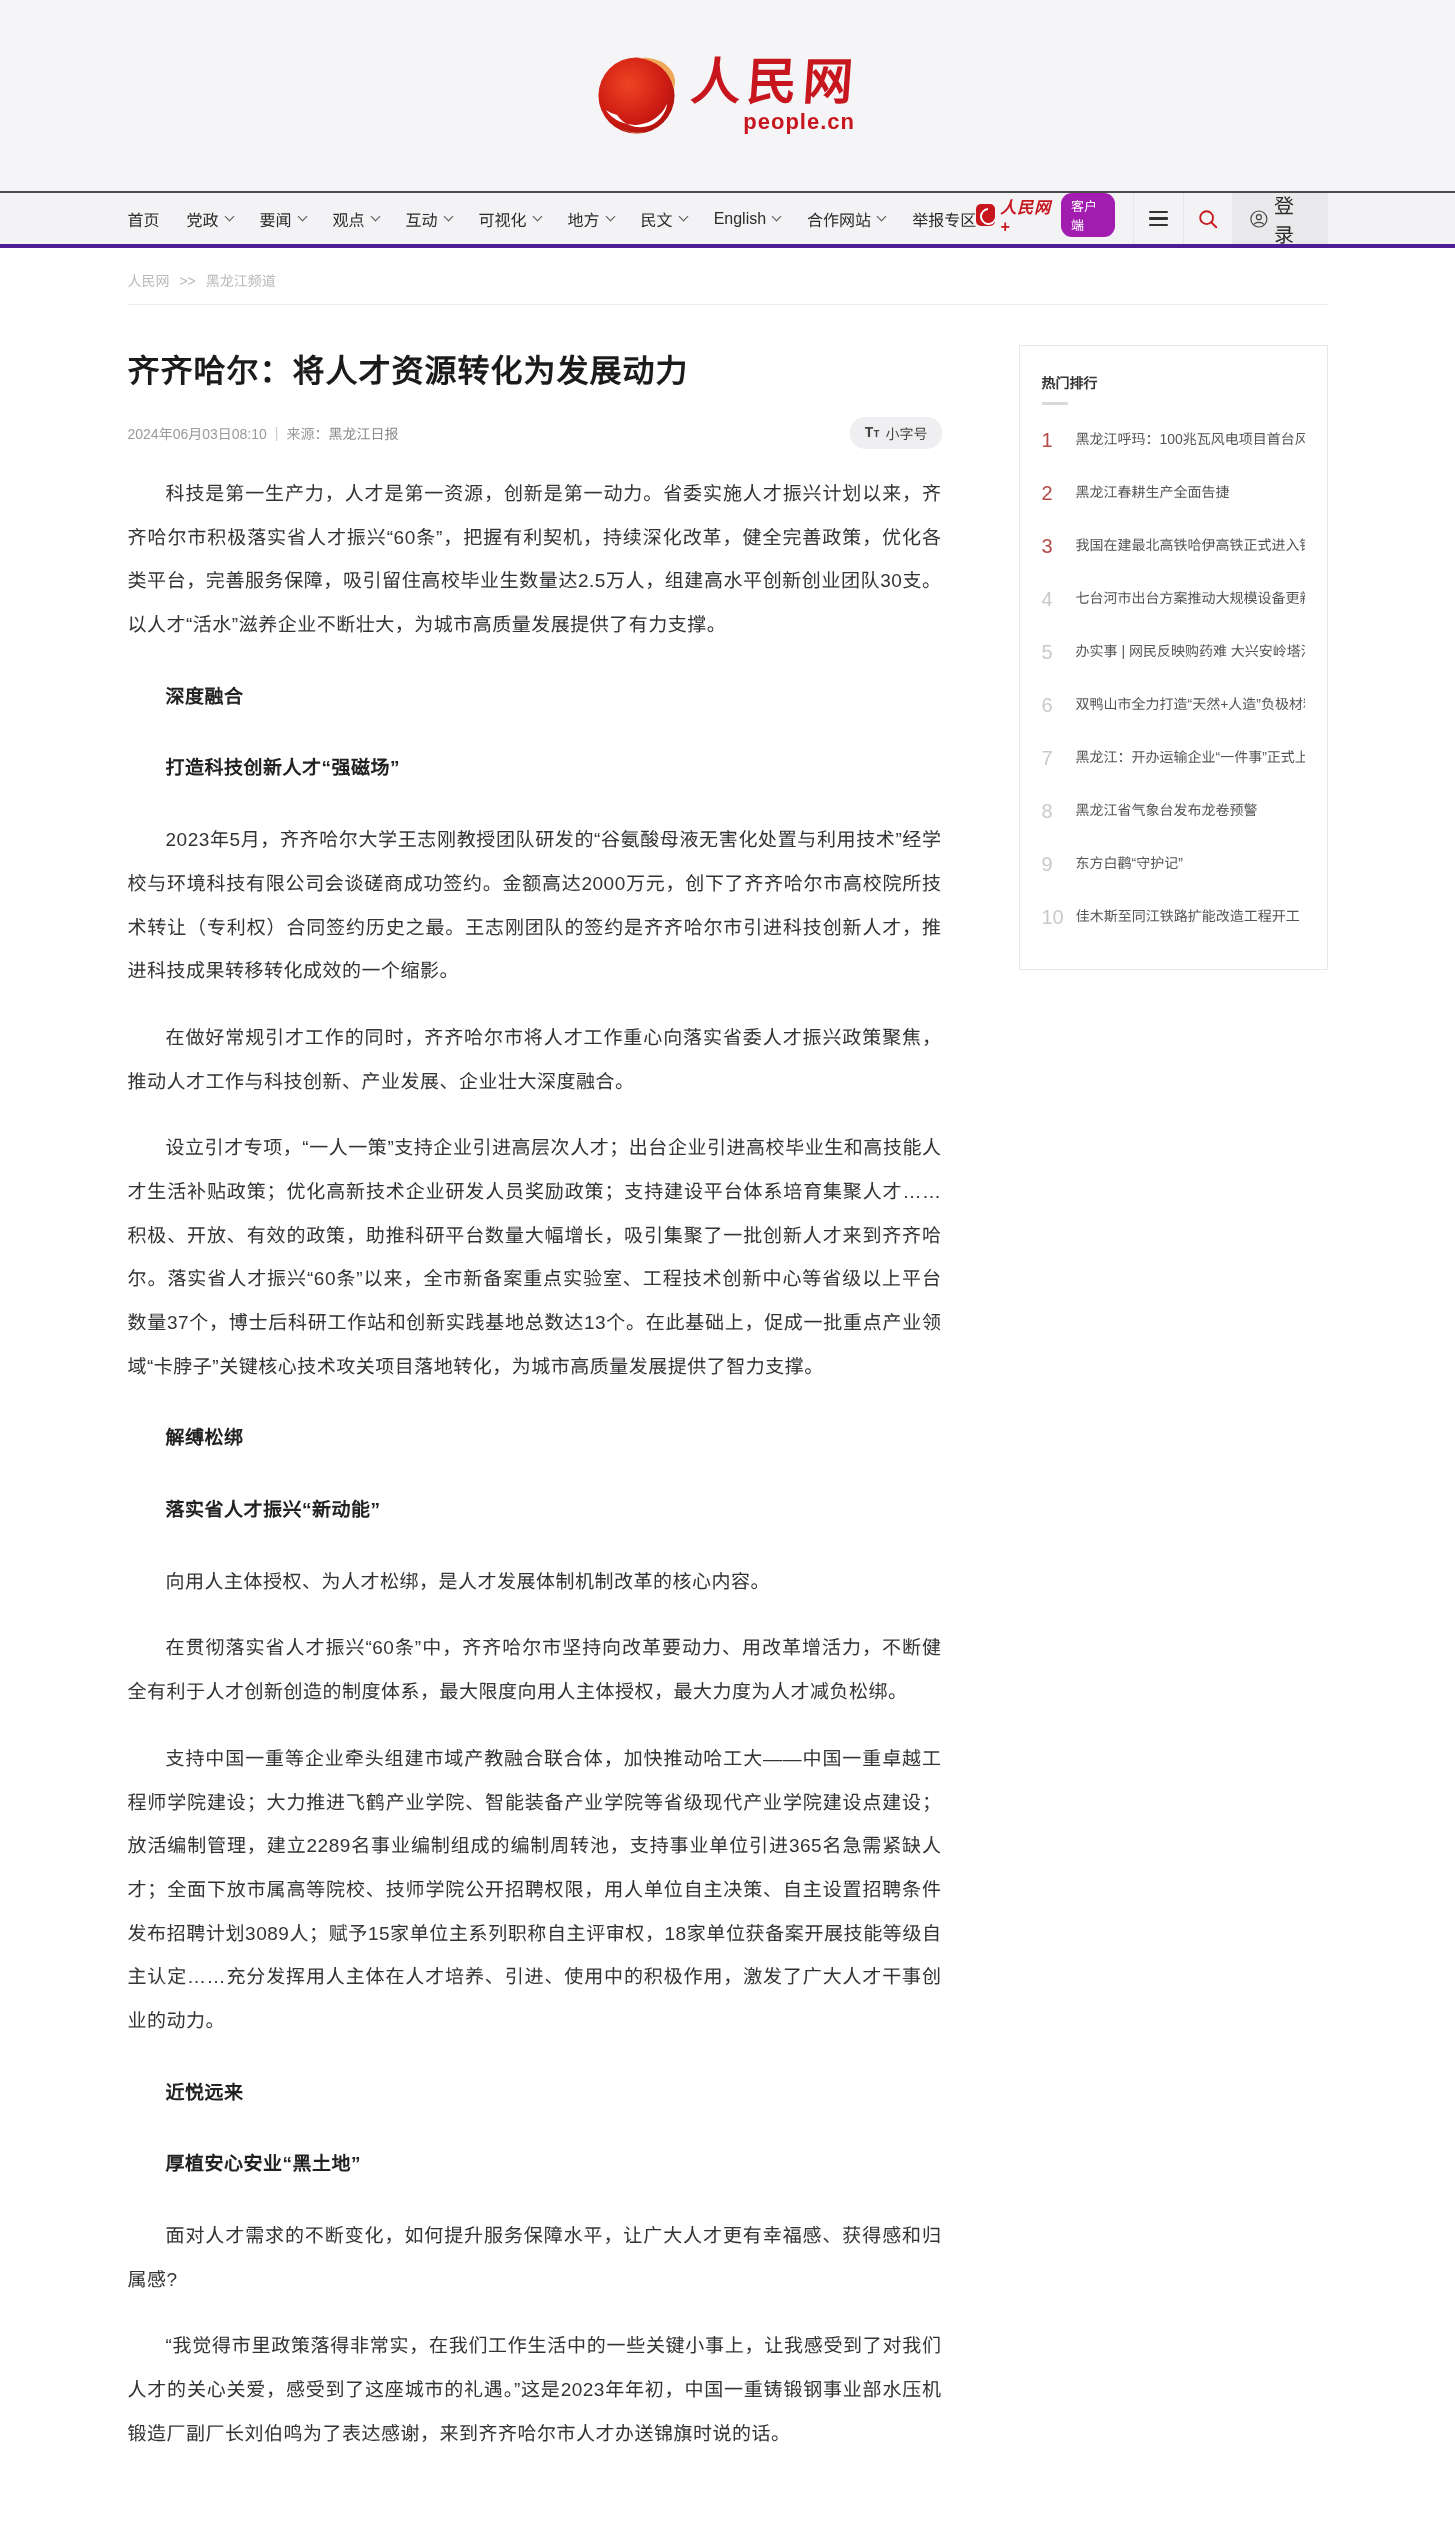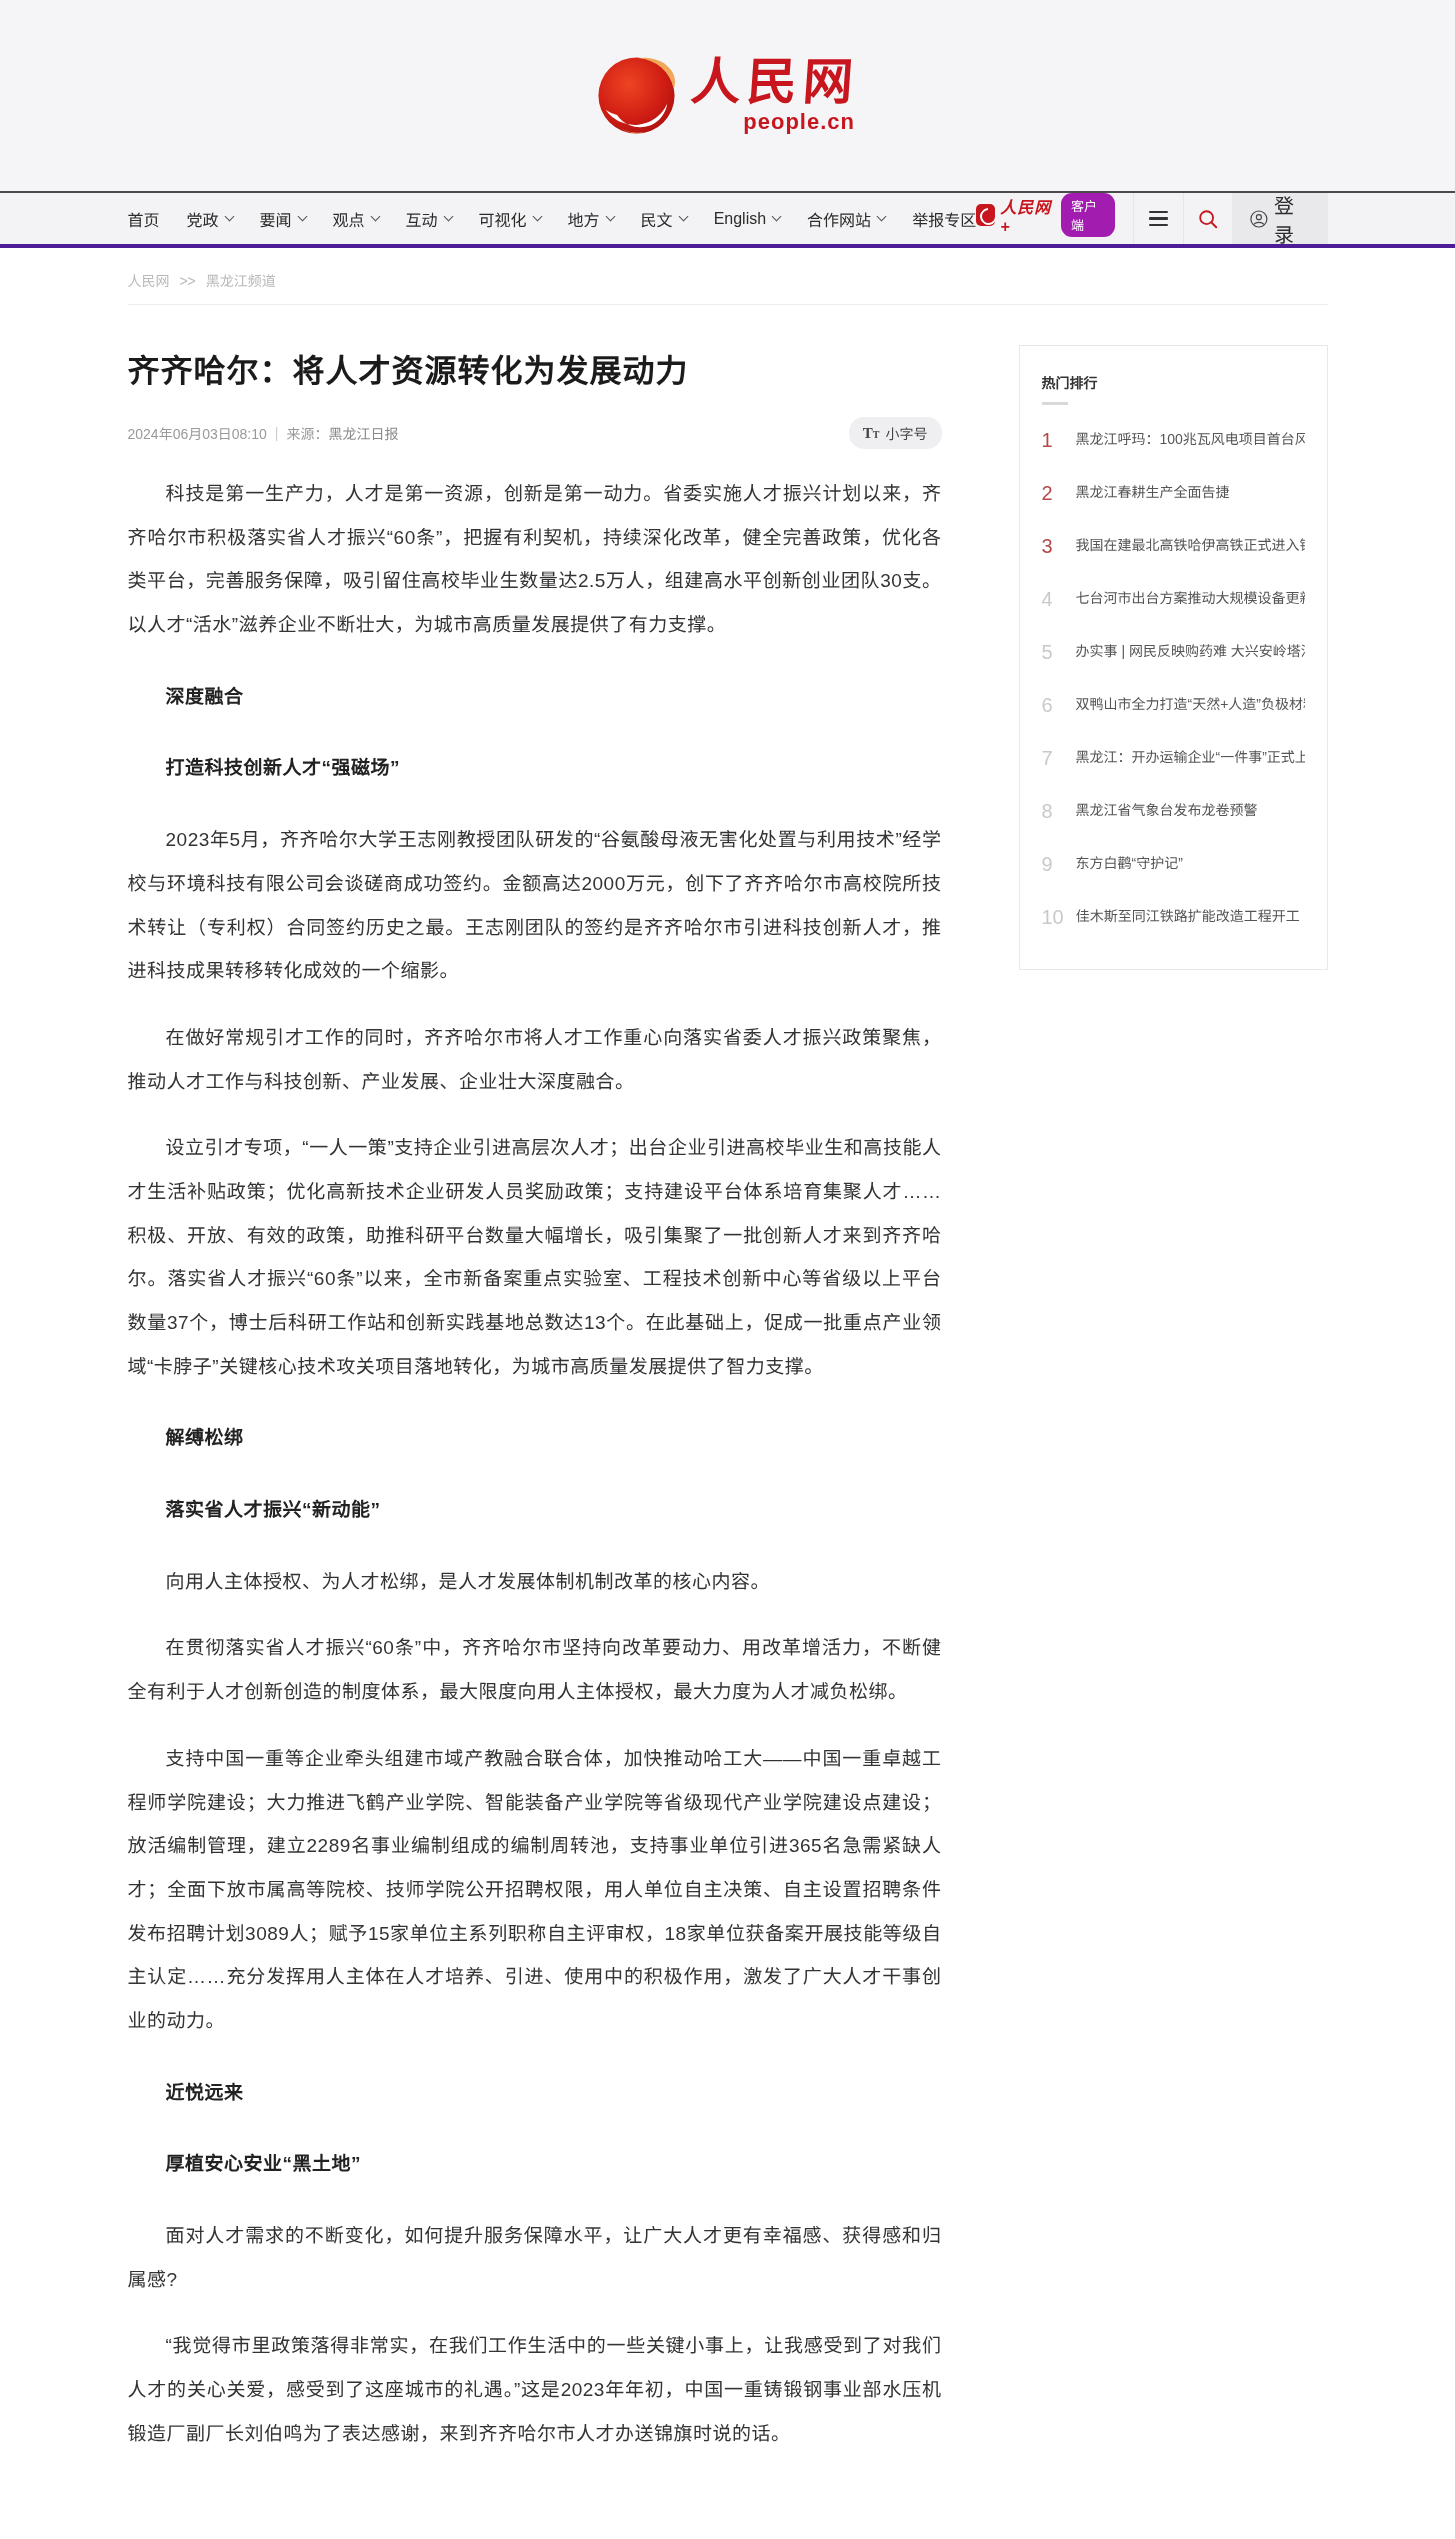--- a/index.html
+++ b/index.html
@@ -37,21 +37,21 @@
   .breadcrumb .crumb-link { cursor:pointer; }
   .breadcrumb .sep { margin:0 6px; }
   
   .main { width:1200px; margin:0 auto; display:flex; gap:77px; }
   .article-col { width:814px; }
   .article-title { margin-top:40px; font-size:32px; font-weight:700; color:#1b1b1b; letter-spacing:1px; }
   .meta-row { margin-top:26px; display:flex; align-items:center; font-size:14px; color:#999; }
   .meta-row .divider { margin:0 8px; color:#ccc; }
   .meta-source-link { color:#8a8a8a; cursor:pointer; }
   .font-size-btn { margin-left:auto; background:#efeff1; border:none; border-radius:15px; padding:6px 14px; font-size:14px; color:#444; cursor:pointer; display:flex; align-items:center; gap:6px; font-family:inherit; }
-  .font-size-btn .tt { font-family:Liberation Serif, serif; font-weight:700; font-size:15px; }
+  .font-size-btn .tt { font-family:Liberation Mono, monospace; font-weight:700; font-size:15px; }
   .font-size-btn .tt small { font-size:10px; }
   .article-body { margin-top:14px; }
   .para { font-size:19px; line-height:2.3; color:#333; text-indent:2em; text-align:justify; margin:23px 0; letter-spacing:0.5px; }
   .subhead { font-size:19px; line-height:2.3; color:#222; font-weight:700; text-indent:2em; margin:28px 0; letter-spacing:0.5px; }
   
   .sidebar-col { width:309px; margin-top:40px; }
   .hot-box { border:1px solid #e8e8ea; padding:26px 22px 10px; background:#fff; }
   .hot-title { font-size:14px; color:#333; font-weight:700; }
   .hot-underline { width:26px; height:3px; background:#d9d9db; margin:10px 0 24px; }
   .rank-item { display:flex; align-items:flex-start; gap:12px; margin-bottom:31px; cursor:pointer; }

